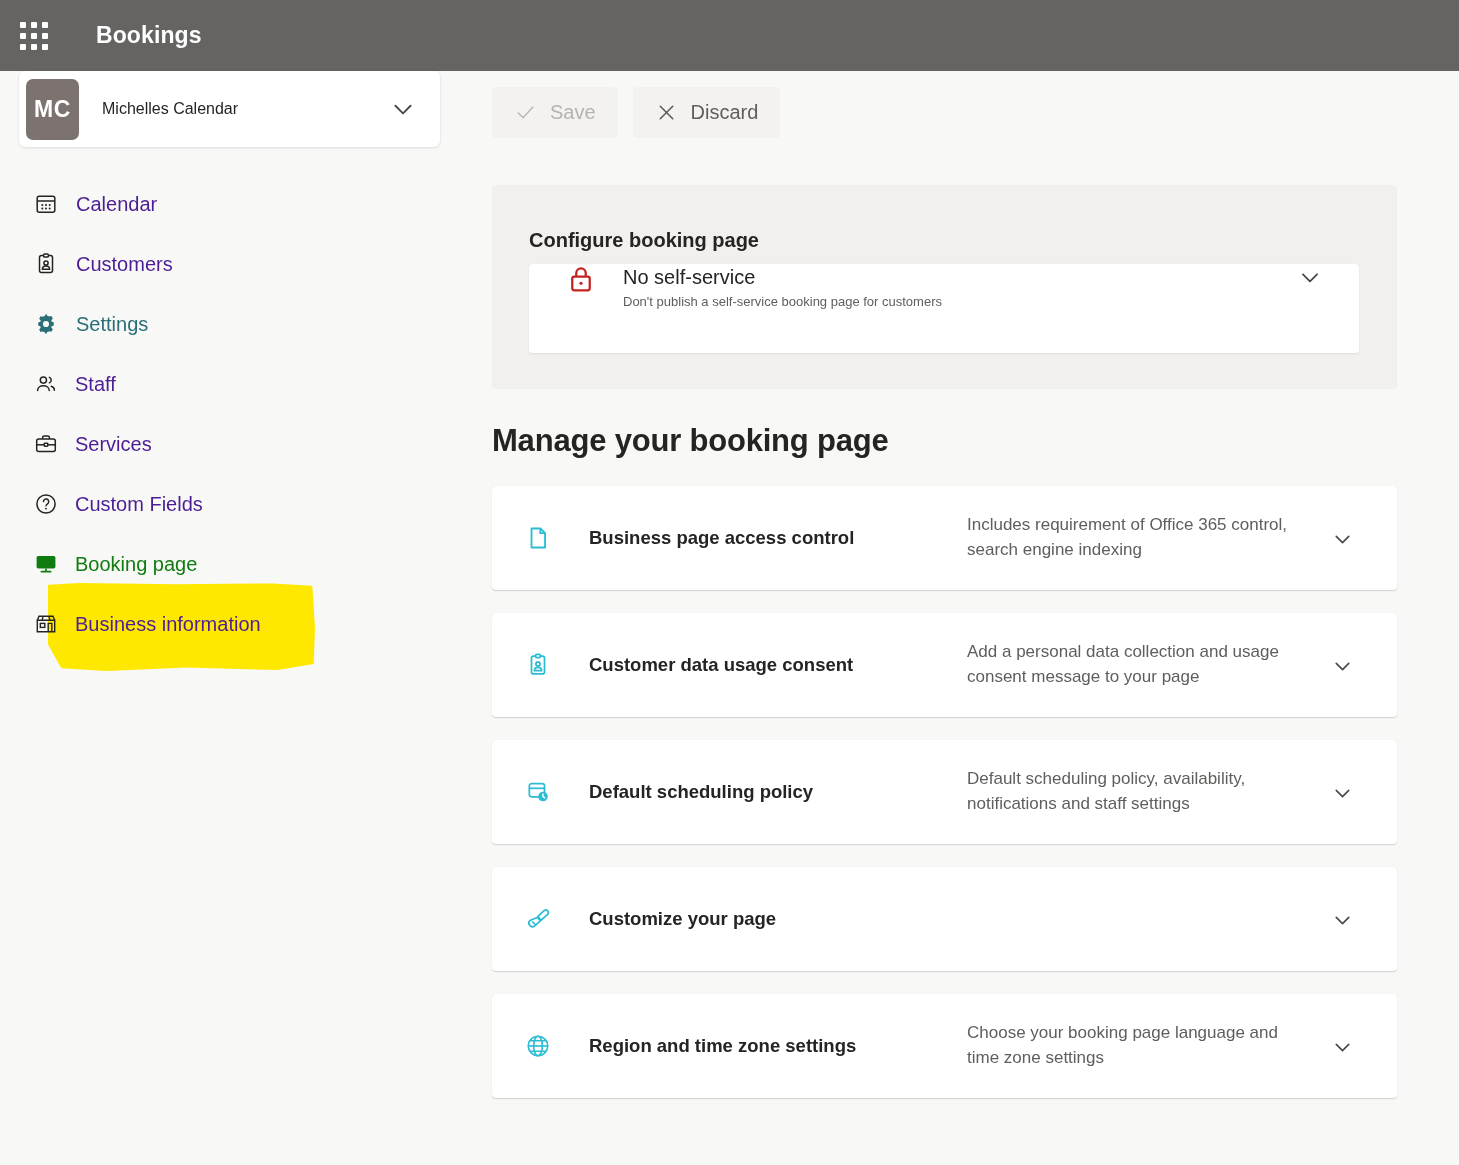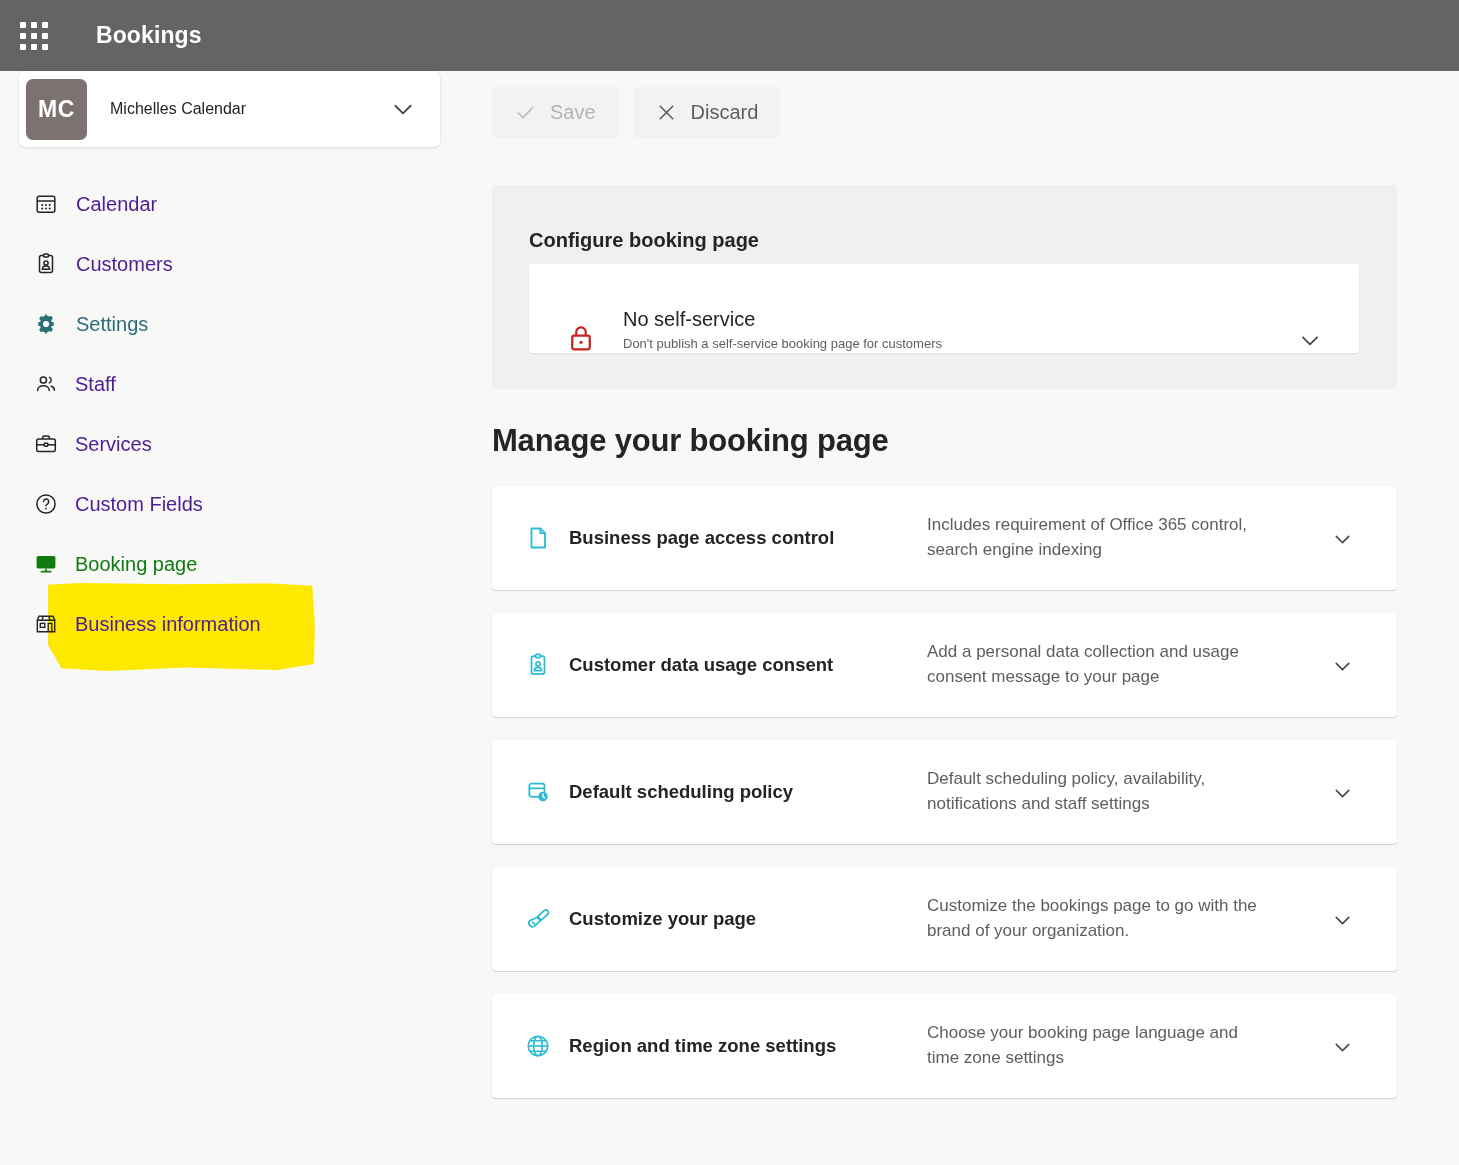--- a/index.html
+++ b/index.html
@@ -71,21 +71,21 @@
     width: 421px;
     height: 76px;
     background: #ffffff;
     border-radius: 6px;
     box-shadow: 0 1px 3px rgba(0,0,0,0.10), 0 0 2px rgba(0,0,0,0.06);
     display: flex;
     align-items: center;
     cursor: pointer;
   }
   .avatar {
-    width: 61px; height: 61px;
+    width: 53px; height: 61px;
     margin-left: 7px;
     border-radius: 7px;
     background: #7c7370;
     color: #ffffff;
     font-size: 23px;
     font-weight: bold;
     display: flex;
     align-items: center;
     justify-content: center;
     letter-spacing: 0.5px;
@@ -208,21 +208,21 @@
   .selfservice-row {
     position: absolute;
     top: 79px;
     left: 37px;
     width: 830px;
     height: 89px;
     background: #ffffff;
     border-radius: 3px;
     box-shadow: 0 1px 2px rgba(0,0,0,0.07), 0 0 1px rgba(0,0,0,0.10);
     display: flex;
-    align-items: flex-end;
+    align-items: flex-start;
     cursor: pointer;
   }
   .ss-icon {
     width: 34px;
     margin-left: 35px;
     display: flex;
     align-items: center;
     justify-content: center;
     flex: none;
   }
@@ -263,20 +263,21 @@
   .card {
     width: 905px;
     height: 104px;
     background: #ffffff;
     border-radius: 4px;
     box-shadow: 0 1px 2px rgba(0,0,0,0.07), 0 0.3px 1px rgba(0,0,0,0.10);
     margin-bottom: 23px;
     display: flex;
     align-items: center;
     cursor: pointer;
+    gap: 20px;
   }
   .card-icon {
     width: 30px;
     margin-left: 31px;
     display: flex;
     align-items: center;
     justify-content: center;
     flex: none;
   }
   .card-title {
@@ -541,21 +542,20 @@
 
     <div class="card">
       <span class="card-icon">
         <svg width="26" height="26" viewBox="0 0 24 24" fill="none" stroke="#2bbcd4" stroke-width="1.6" stroke-linejoin="round">
           <path d="M17.8 4.1a2.4 2.4 0 013.3 3.4l-6.1 5.6-3.2-3.2z"></path>
           <path d="M11.3 10.6l3.0 3.0-5.0 4.6a3.4 3.4 0 01-4.8-4.8z"></path>
           <line x1="6.6" y1="14.3" x2="9.6" y2="17.3"></line>
         </svg>
       </span>
       <div class="card-title">Customize your page</div>
-      <div class="card-desc">Customize the bookings page to go with the brand of your organization.</div>
       <span class="card-chevron">
         <svg width="25" height="25" viewBox="0 0 24 24" fill="none" stroke="#484644" stroke-width="1.5" stroke-linecap="round" stroke-linejoin="round">
             <polyline points="6,10 12,16 18,10"></polyline>
           </svg>
       </span>
     </div>
 
     <div class="card">
       <span class="card-icon">
         <svg width="26" height="26" viewBox="0 0 24 24" fill="none" stroke="#2bbcd4" stroke-width="1.5">

